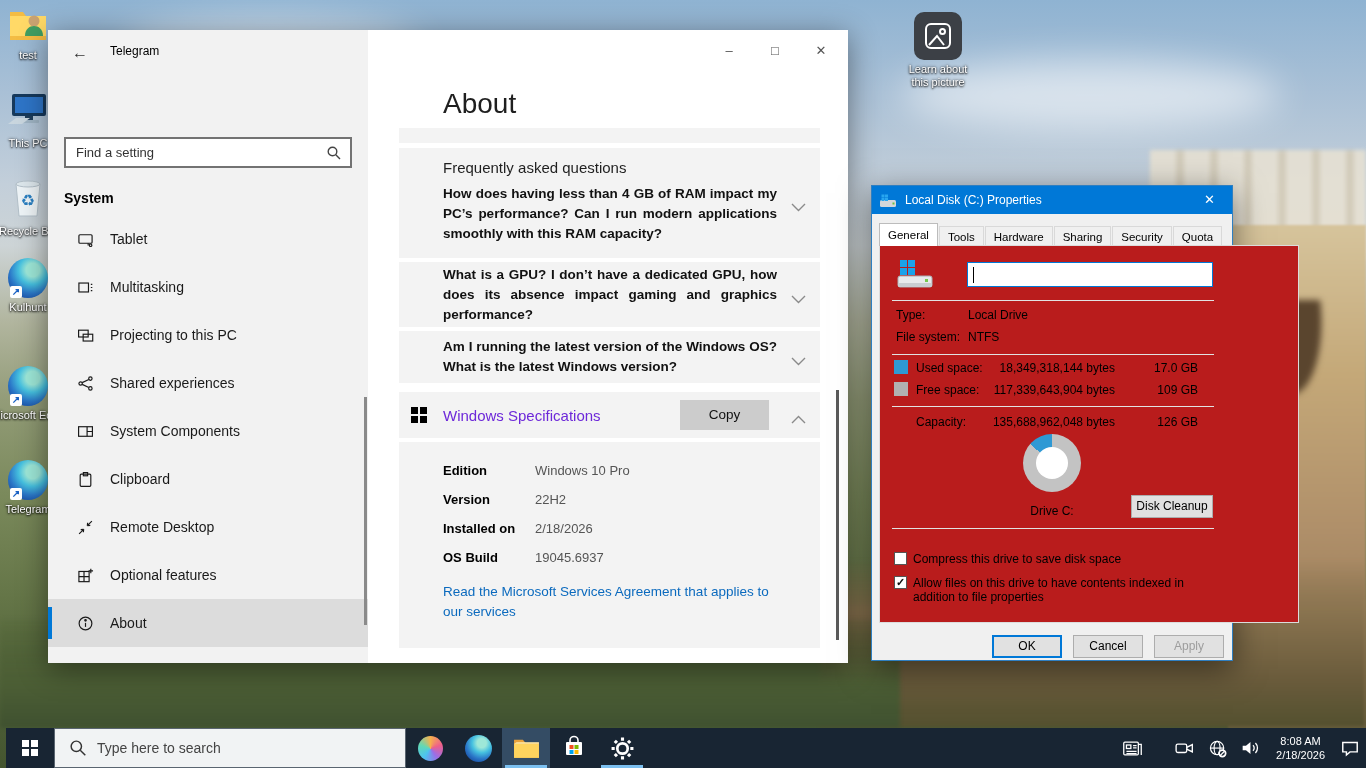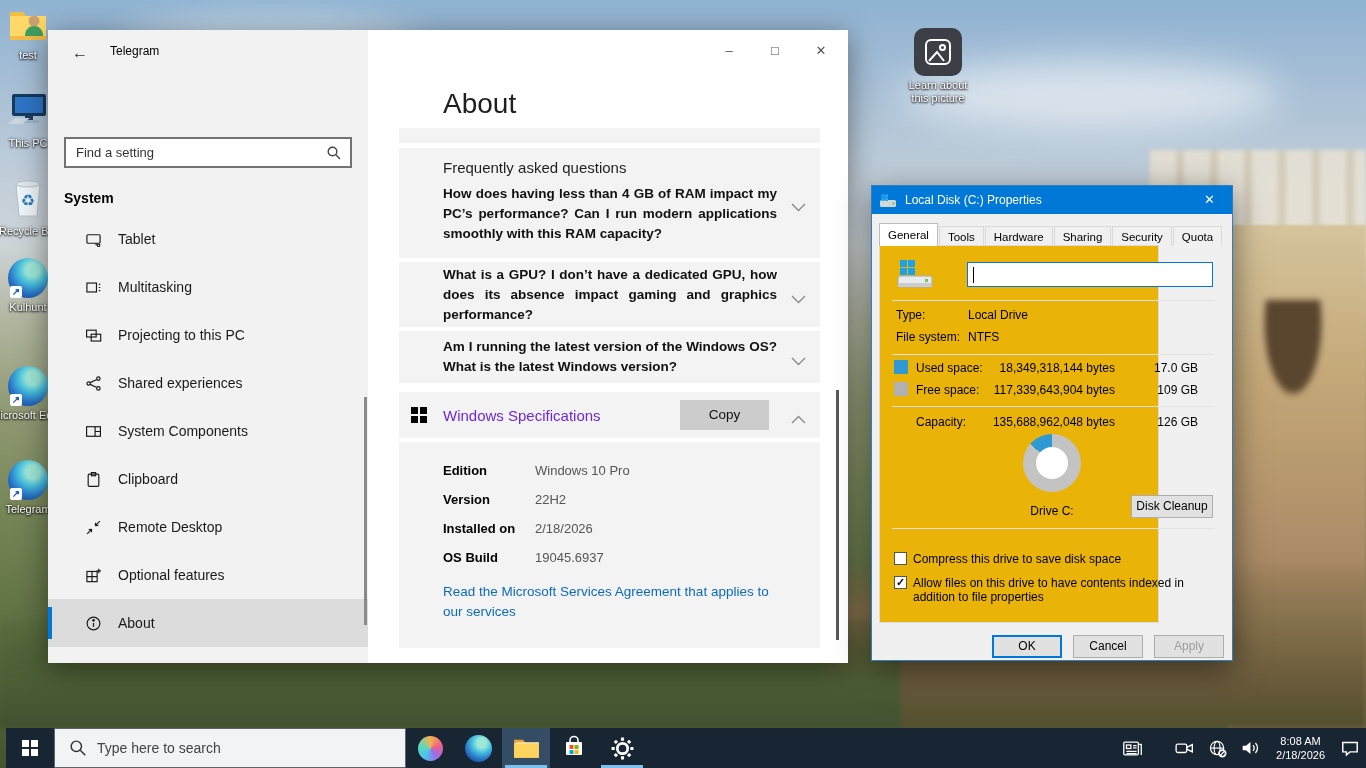--- a/index.html
+++ b/index.html
@@ -13,35 +13,35 @@
   #wp-bridge{position:absolute;left:1228px;top:225px;width:138px;height:503px;background:linear-gradient(180deg,#d6c49c 0%,#c4a878 30%,#b0906a 60%,#8a6f4e 100%);filter:blur(1px);}
   #wp-arch{position:absolute;left:1258px;top:300px;width:70px;height:110px;background:radial-gradient(ellipse at 50% 20%,#5a452e 0 55%,transparent 60%);filter:blur(3px);}
   #wp-gorge{position:absolute;left:820px;top:560px;width:546px;height:168px;background:linear-gradient(180deg,rgba(150,120,80,0) 0%,#8a7450 30%,#6b5c3c 70%,#53502f 100%);filter:blur(2px);}
   #wp-green{position:absolute;left:0;top:620px;width:900px;height:108px;background:linear-gradient(180deg,rgba(80,100,50,.2),#4c5e35 60%,#3f5130 100%);filter:blur(2px);}
 
   
   .dicon{position:absolute;width:76px;text-align:center;}
   .dicon .dlabel{margin-top:3px;font-size:11px;color:#fff;text-shadow:0 1px 2px rgba(0,0,0,.95),0 0 3px rgba(0,0,0,.8);line-height:13px;}
   .shortcut-arrow{position:absolute;left:2px;bottom:0;width:12px;height:12px;background:#fff;border-radius:2px;color:#1a62c5;font-size:10px;line-height:12px;font-weight:bold;}
   .edge-ball{width:40px;height:40px;border-radius:50%;margin:0 auto;background:radial-gradient(circle at 62% 30%,#9ee8d8 0 18%,#46c1e0 38%,#2b78c8 62%,#1748a0 85%,#123a7c 100%);position:relative;}
-  #icon-learn{left:899px;top:28px;width:78px;}
+  #icon-learn{left:899px;top:12px;width:78px;}
   .learn-sq{width:48px;height:48px;margin:0 auto;border-radius:10px;background:#3c4046;display:flex;align-items:center;justify-content:center;}
 
   
   #settings-win{left:48px;top:30px;width:800px;height:633px;background:#fff;box-shadow:0 6px 28px rgba(0,0,0,.45);}
   #settings-sidebar{position:absolute;left:0;top:0;width:320px;height:633px;background:#f2f2f2;}
   #settings-back{position:absolute;left:18px;top:10px;font-size:16px;color:#333;width:28px;height:26px;text-align:center;line-height:26px;}
   #settings-title{position:absolute;left:62px;top:14px;font-size:12px;color:#000;}
   #settings-home{position:absolute;left:14px;top:62px;width:292px;height:36px;display:flex;align-items:center;gap:14px;padding-left:8px;font-size:14px;color:#1a1a1a;}
   #find-setting{position:absolute;left:16px;top:107px;width:288px;height:31px;background:#fff;border:2px solid #737373;font-size:13px;color:#222;padding:0 30px 0 10px;font-family:"Liberation Sans",sans-serif;}
   #find-setting::placeholder{color:#333;opacity:1;}
   #search-mag{position:absolute;left:278px;top:115px;}
   #sys-header{position:absolute;left:16px;top:160px;font-size:14px;font-weight:bold;color:#000;}
   #nav-list{position:absolute;left:0;top:185px;width:320px;}
-  .nav-item{height:48px;display:flex;align-items:center;gap:16px;padding-left:36px;font-size:14px;color:#1a1a1a;position:relative;}
+  .nav-item{height:48px;display:flex;align-items:center;gap:16px;padding-left:28px;font-size:14px;color:#1a1a1a;position:relative;}
   .nav-item.selected{background:#dcdcdc;}
   .nav-item.selected::before{content:"";position:absolute;left:0;top:8px;bottom:8px;width:4px;background:#0078d7;}
   .nicon{width:18px;height:18px;display:inline-flex;align-items:center;justify-content:center;}
   #sidebar-scroll{position:absolute;left:316px;top:367px;width:3px;height:228px;background:#8a8a8a;}
 
   #settings-content{position:absolute;left:320px;top:0;width:480px;height:633px;background:#fff;}
   #caption-btns{position:absolute;right:4px;top:6px;display:flex;}
   .cap-btn{width:46px;height:30px;text-align:center;line-height:30px;font-size:13px;color:#555;}
   #page-title{position:absolute;left:75px;top:58px;font-size:28px;font-weight:300;color:#1f1f1f;}
   .card{position:absolute;left:31px;width:421px;background:#f3f3f3;}
@@ -66,21 +66,21 @@
   #content-scroll{position:absolute;left:468px;top:360px;width:3px;height:250px;background:#5a5a5a;}
 
   
   #disk-dialog{left:871px;top:185px;width:362px;height:476px;background:#f0f0f0;border:1px solid #2f7fc1;box-shadow:0 8px 30px rgba(0,0,0,.5);}
   #dlg-titlebar{position:absolute;left:0;top:0;right:0;height:28px;background:#0078d7;display:flex;align-items:center;}
   #dlg-title{color:#fff;font-size:12px;margin-left:8px;}
   #dlg-close{position:absolute;right:0;top:0;width:45px;height:28px;color:#fff;font-size:13px;text-align:center;line-height:28px;}
   #dlg-tabs{position:absolute;left:7px;top:37px;display:flex;align-items:flex-end;}
   .tab{height:20px;line-height:20px;padding:0 8px;font-size:11.5px;color:#000;background:#f0f0f0;border:1px solid #d9d9d9;border-bottom:none;margin-right:1px;}
   .tab.active{background:#fff;height:23px;line-height:23px;border-color:#bcbcbc;position:relative;z-index:2;}
-  #dlg-page{position:absolute;left:7px;top:59px;width:280px;height:378px;background:#eab308;border:1px solid #dcdcdc;}
+  #dlg-page{position:absolute;left:7px;top:59px;width:420px;height:378px;background:#b91c1c;border:1px solid #dcdcdc;}
   .hr{position:absolute;left:12px;width:322px;height:1px;background:#e2e2e2;}
   .fld{position:absolute;font-size:12px;color:#000;}
   #drive-labelbox{position:absolute;left:87px;top:16px;width:246px;height:25px;background:#fff;border:1px solid #0078d7;}
   #caret{position:absolute;left:5px;top:4px;width:1px;height:16px;background:#000;}
   .swatch{position:absolute;width:14px;height:14px;}
   .bytes-col{position:absolute;width:148px;text-align:right;font-size:12px;color:#000;}
   .gb-col{position:absolute;width:70px;text-align:right;font-size:12px;color:#000;}
   #donut{position:absolute;left:143px;top:188px;width:58px;height:58px;border-radius:50%;}
   #donut::after{content:"";position:absolute;left:13px;top:13px;width:32px;height:32px;border-radius:50%;background:#fff;}
   #drive-c-label{position:absolute;left:122px;top:258px;width:100px;text-align:center;font-size:12px;}

